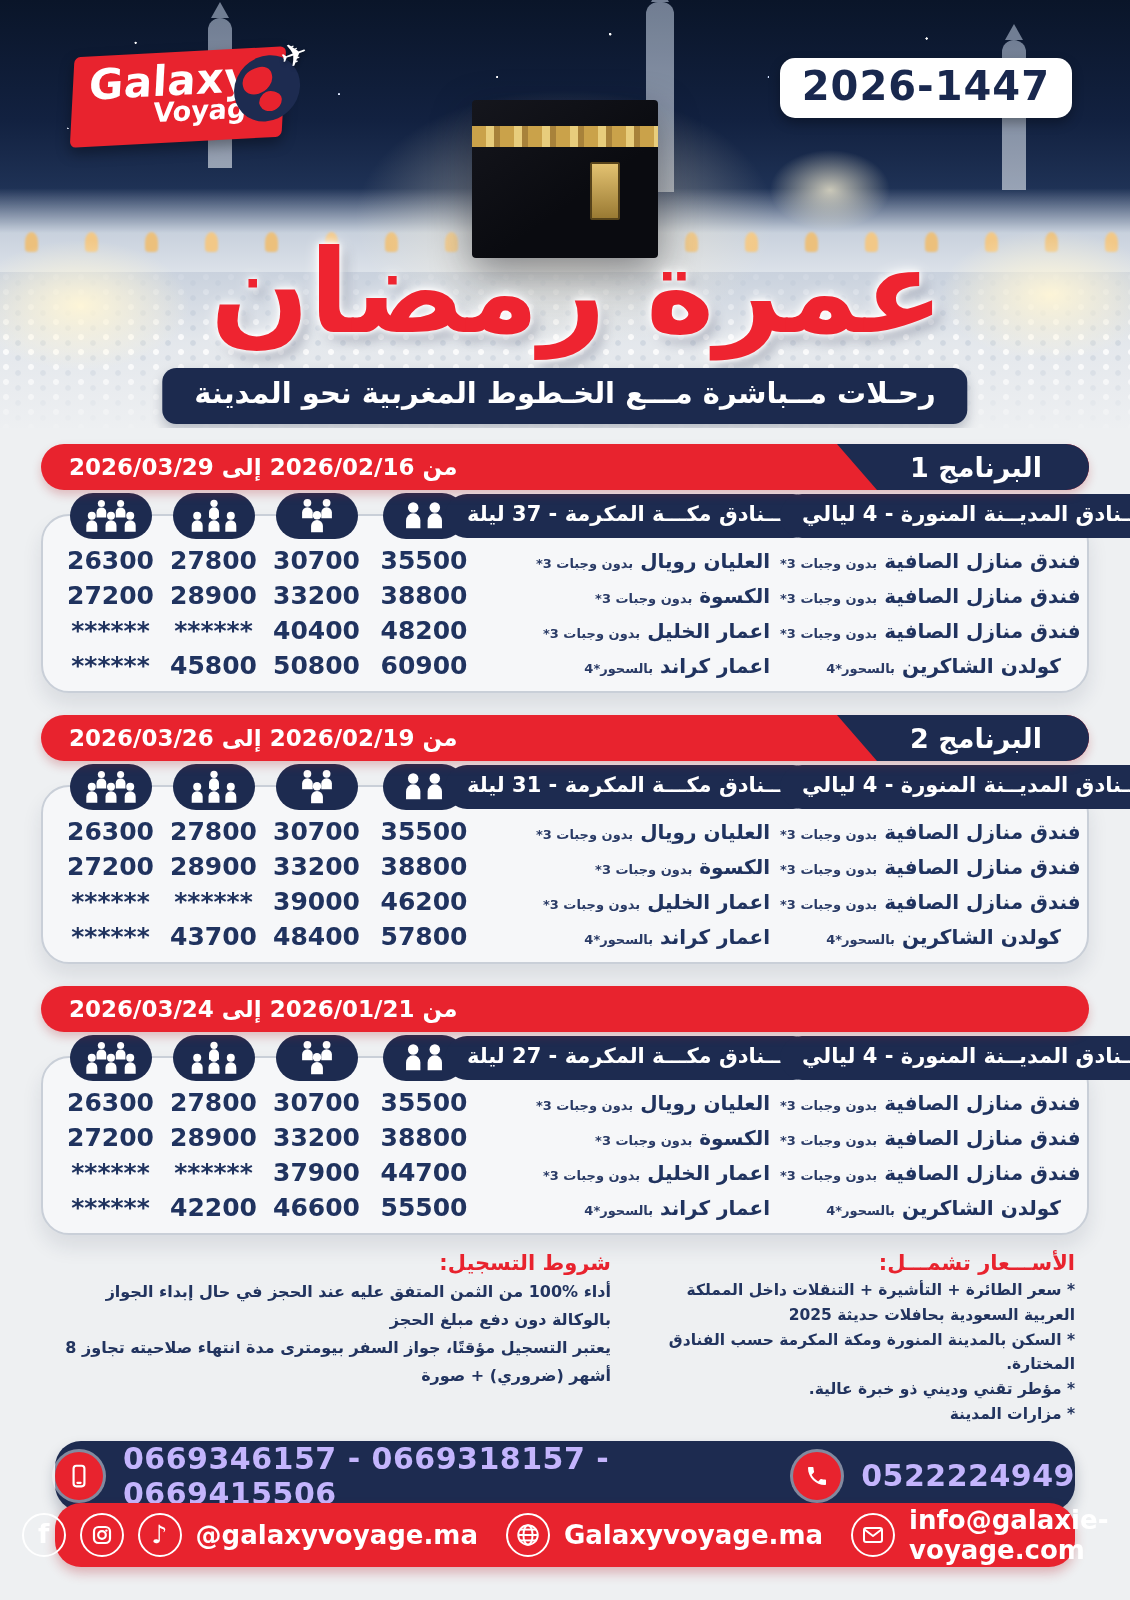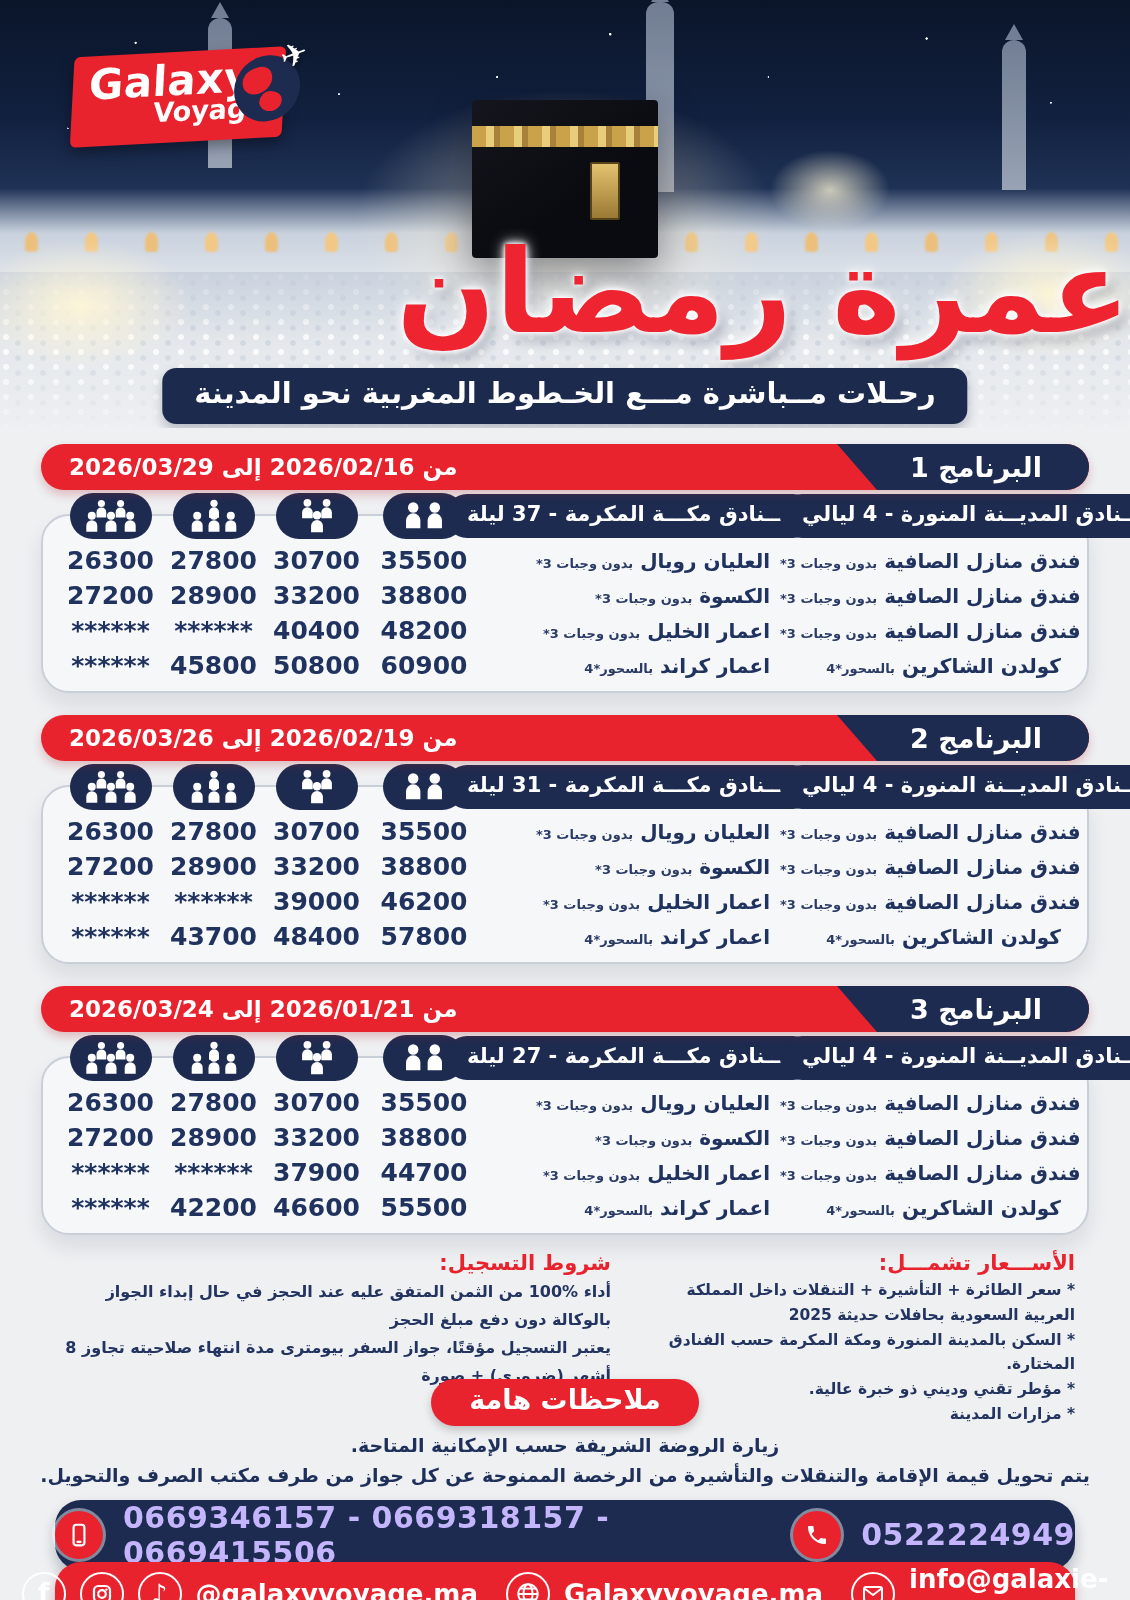--- a/index.html
+++ b/index.html
@@ -66,21 +66,21 @@
   .logo-globe .land1,.logo-globe .land2 { position:absolute; background:#e8232e; border-radius:50% 40% 55% 45%; }
   .logo-globe .land1 { width:30px; height:26px; left:8px; top:12px; transform:rotate(-15deg); }
   .logo-globe .land2 { width:22px; height:20px; left:26px; top:36px; transform:rotate(20deg); }
   .logo-plane { position:absolute; right:-6px; top:-18px; font-size:32px; color:#fff; transform:rotate(-18deg);
     text-shadow:0 2px 4px rgba(0,0,0,.4); }
 
   .year-badge { position:absolute; right:58px; top:58px; background:#fff; color:#19284e;
     font-size:40px; font-weight:800; padding:5px 22px 9px; border-radius:15px; letter-spacing:1px;
     box-shadow:0 5px 12px rgba(0,0,0,.3); z-index:5; }
 
-  .hero-title { position:absolute; top:234px; left:0; width:100%; direction:rtl;
+  .hero-title { position:absolute; top:234px; left:0; width:100%; text-align:center; direction:rtl;
     font-size:116px; font-weight:800; color:#ee2430; line-height:1; z-index:4;
     text-shadow:0 0 4px #fff,0 0 9px #fff,0 0 16px rgba(255,255,255,.95),6px 8px 12px rgba(40,50,80,.35);padding-left:24px; }
   .hero-sub { position:absolute; top:368px; left:50%; transform:translateX(-50%); direction:rtl; white-space:nowrap;
     background:#1c2a4e; color:#fff; font-size:29px; font-weight:700; padding:8px 32px 14px;
     border-radius:14px; z-index:4; box-shadow:0 6px 12px rgba(20,30,60,.25); }
 
   
   #programs-root { margin-top:16px; }
   .program { margin:0 41px; }
   .program + .program { margin-top:22px; }
@@ -174,20 +174,21 @@
       <div class="logo-voyage">Voyage</div>
       <div class="logo-globe">
         <div class="sphere">
             <div class="land1"></div>
             <div class="land2"></div>
           </div>
         <div class="logo-plane">✈</div>
       </div>
     </div>
 
+    <div class="year-badge">2026-1447</div>
     <h1 class="hero-title">عمرة رمضان</h1>
     <div class="hero-sub">رحـلات مــباشرة مـــع الخـطوط المغربية نحو المدينة</div>
   </header>
 
   <div id="programs-root">
     <section class="program">
       <div class="prog-header">
         <div class="prog-dates">من 2026/02/16 إلى 2026/03/29</div>
         <div class="prog-name">البرنامج 1</div>
       </div>
@@ -392,21 +393,20 @@
                 <span class="hmeal">بالسحور*4</span>
               </div>
           </div>
         </div>
       </div>
     </section>
 
     <section class="program">
       <div class="prog-header">
         <div class="prog-dates">من 2026/01/21 إلى 2026/03/24</div>
-        <div class="prog-name">البرنامج 3</div>
       </div>
       <div class="card">
         <div class="pill-row">
           <div class="pax-pill">
             <svg width="62" height="36" viewBox="0 0 48 30" fill="#fff">
               <use href="#person" transform="translate(16,10) scale(0.78)"></use>
               <use href="#person" transform="translate(32,10) scale(0.78)"></use>
               <use href="#person" transform="translate(8,21) scale(0.88)"></use>
               <use href="#person" transform="translate(24,21) scale(0.88)"></use>
               <use href="#person" transform="translate(40,21) scale(0.88)"></use>
@@ -510,25 +510,20 @@
       <div class="info-text">* مؤطر تقني وديني ذو خبرة عالية.</div>
       <div class="info-text">* مزارات المدينة</div>
     </div>
     <div class="conditions">
       <div class="info-title">شروط التسجيل:</div>
       <div class="info-text">أداء ‎100% من الثمن المتفق عليه عند الحجز في حال إبداء الجواز بالوكالة دون دفع مبلغ الحجز</div>
       <div class="info-text">يعتبر التسجيل مؤقتًا، جواز السفر بيومترى مدة انتهاء صلاحيته تجاوز 8 أشهر (ضروري) + صورة</div>
     </div>
   </div>
 
-  <div class="notes">
-    <div class="notes-badge">ملاحظات هامة</div>
-    <div class="note-line">زيارة الروضة الشريفة حسب الإمكانية المتاحة.</div>
-    <div class="note-line">يتم تحويل قيمة الإقامة والتنقلات والتأشيرة من الرخصة الممنوحة عن كل جواز من طرف مكتب الصرف والتحويل.</div>
-  </div>
 
   <div class="bar-phones">
     <div class="ico-red">
       <svg width="26" height="26" viewBox="0 0 24 24" fill="none" stroke="#fff" stroke-width="2" stroke-linecap="round">
         <rect x="7" y="2.5" width="10" height="19" rx="2.5"></rect>
         <line x1="10.5" y1="18.3" x2="13.5" y2="18.3"></line>
       </svg>
     </div>
     <div class="num">0669346157 - 0669318157 - 0669415506</div>
     <div class="ico-red">

